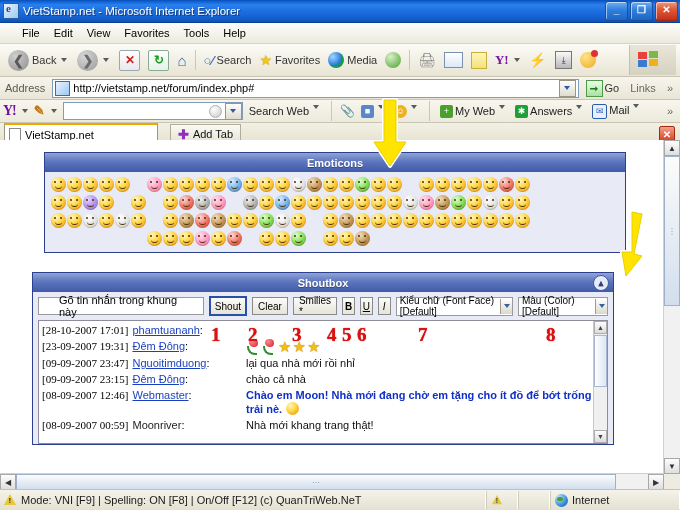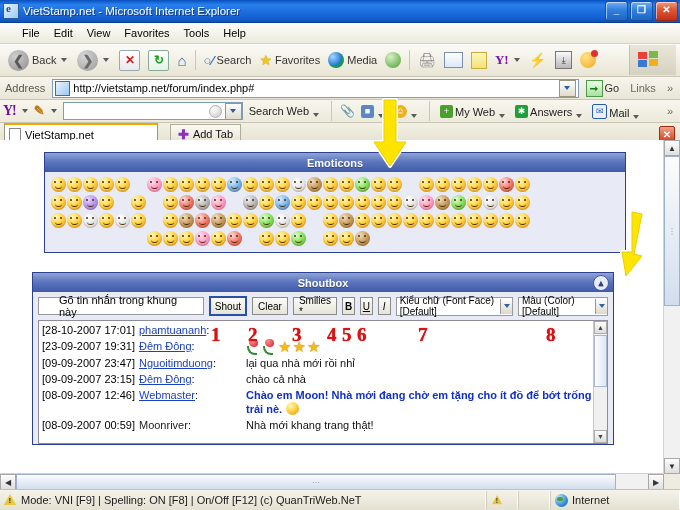--- a/index.html
+++ b/index.html
@@ -119,21 +119,21 @@
   
   .ytb{
     height:22px;background:linear-gradient(to bottom,#f8f6ee,#eceadb);
     display:flex;align-items:center;padding:0 3px;gap:4px;
     border-bottom:1px solid #c9c5b4;position:relative;
   }
   .y-logo{color:#6d0fa0;font-weight:bold;font-size:14px;font-family:"Liberation Serif",serif;letter-spacing:-1px;}
   .y-inp{width:178px;height:16px;background:#fff;border:1px solid #7f9db9;display:flex;align-items:center;}
   .y-inp .ghost{flex:1;}
   .y-ball{width:11px;height:11px;border-radius:50%;background:radial-gradient(circle at 35% 30%,#fff,#c8c8c8);border:1px solid #b0b0b0;margin-right:3px;}
-  .ybtn{display:flex;align-items:flex-end;gap:2px;font-size:11px;color:#222;padding:0 2px;}
+  .ybtn{display:flex;align-items:flex-start;gap:2px;font-size:11px;color:#222;padding:0 2px;}
   .gsq{width:13px;height:13px;border-radius:2px;display:flex;align-items:center;justify-content:center;font-size:9px;color:#fff;}
 
   
   .tabbar{
     height:21px;background:linear-gradient(to bottom,#f3f1e4,#e4e1d0);
     display:flex;align-items:flex-end;padding-left:4px;gap:12px;
     border-bottom:1px solid #b9b5a4;position:relative;
   }
   .tab{
     height:19px;min-width:140px;background:#fff;border:1px solid #9a9684;border-bottom:none;
@@ -224,21 +224,21 @@
     border-left:1px solid #9a9a9a;display:flex;align-items:center;justify-content:center;
   }
   .sb-sel .arrow i{width:0;height:0;border-left:3px solid transparent;border-right:3px solid transparent;border-top:4px solid #33629c;}
 
   .msgbox{
     margin-top:4px;background:#fff;border:1px solid #8c8c9c;
     height:122px;position:relative;overflow:hidden;
   }
   .msg-scroll{position:absolute;left:0;top:0;right:13px;bottom:0;overflow:hidden;padding:2px 0 0 3px;}
   .msg{display:flex;align-items:flex-start;font-size:11px;line-height:14px;margin-bottom:2px;}
-  .msg .ts{color:#000;white-space:nowrap;}
+  .msg .ts{color:#000;white-space:nowrap;font-family:Liberation Serif, serif;}
   .msg .usr{color:#1a3fc0;text-decoration:underline;white-space:nowrap;margin-left:4px;}
   .msg .usr.plain{text-decoration:none;color:#222;}
   .msg .colon{color:#000;}
   .msg .meta{width:200px;flex:0 0 200px;display:flex;}
   .msg .body{flex:1;color:#111;padding-left:4px;}
   .msg .body.blue{color:#1030c8;font-weight:bold;}
   .emo-inline{
     display:inline-block;width:13px;height:13px;border-radius:50%;vertical-align:-2px;
     background:radial-gradient(circle at 34% 28%,#fff6c0 0%,#ffd84a 42%,#f0a81e 78%,#c97f10 100%);
     position:relative;margin:0 1px;

